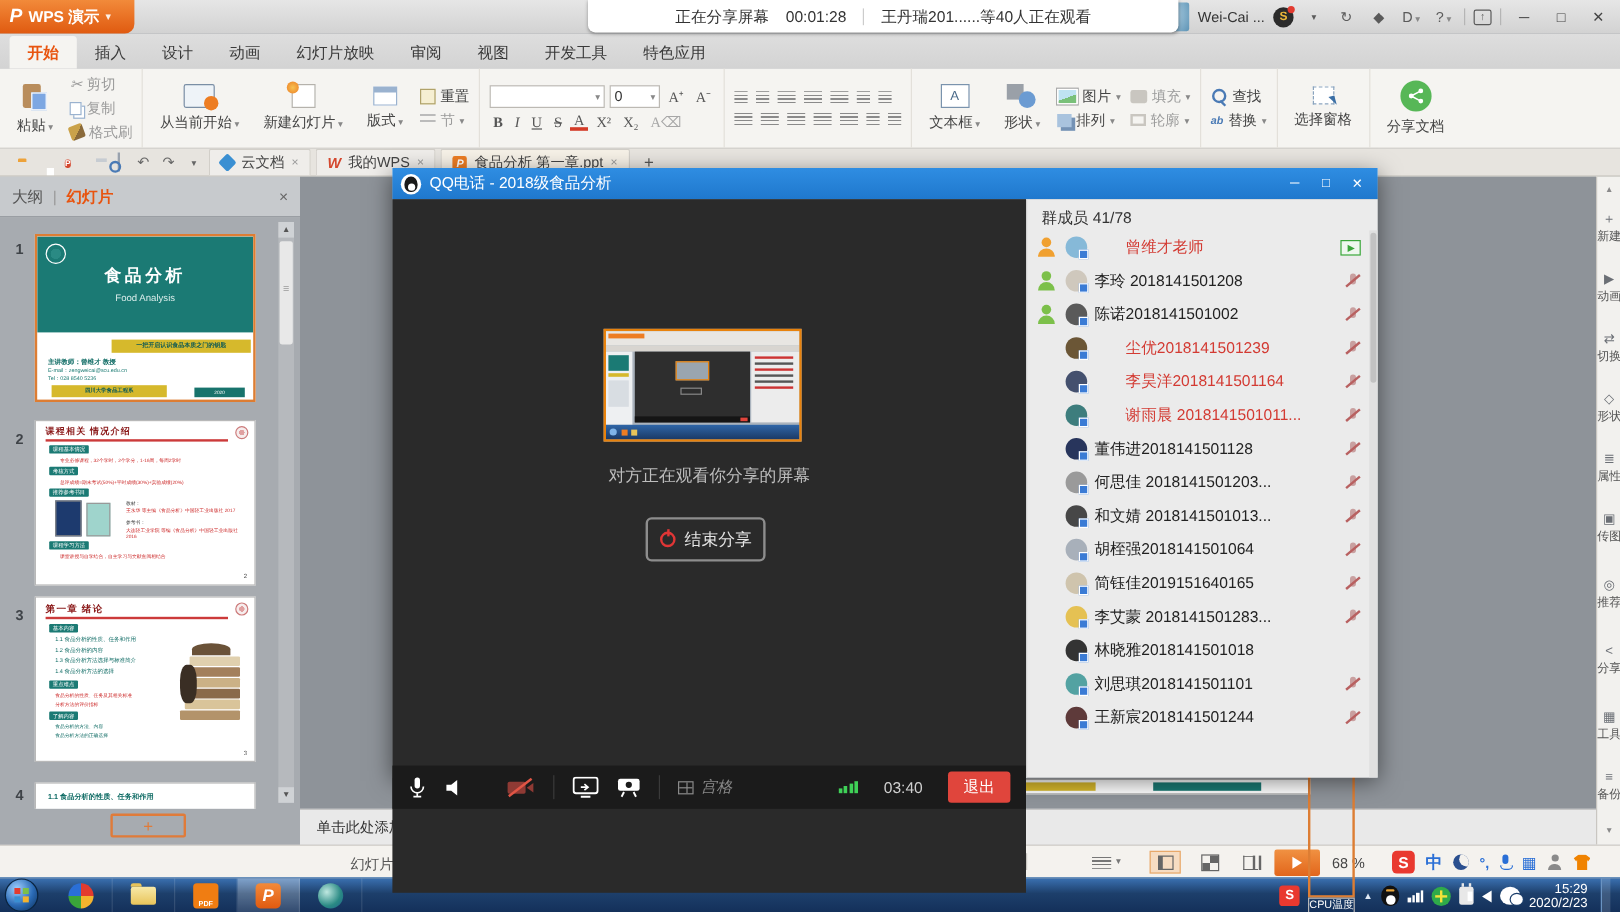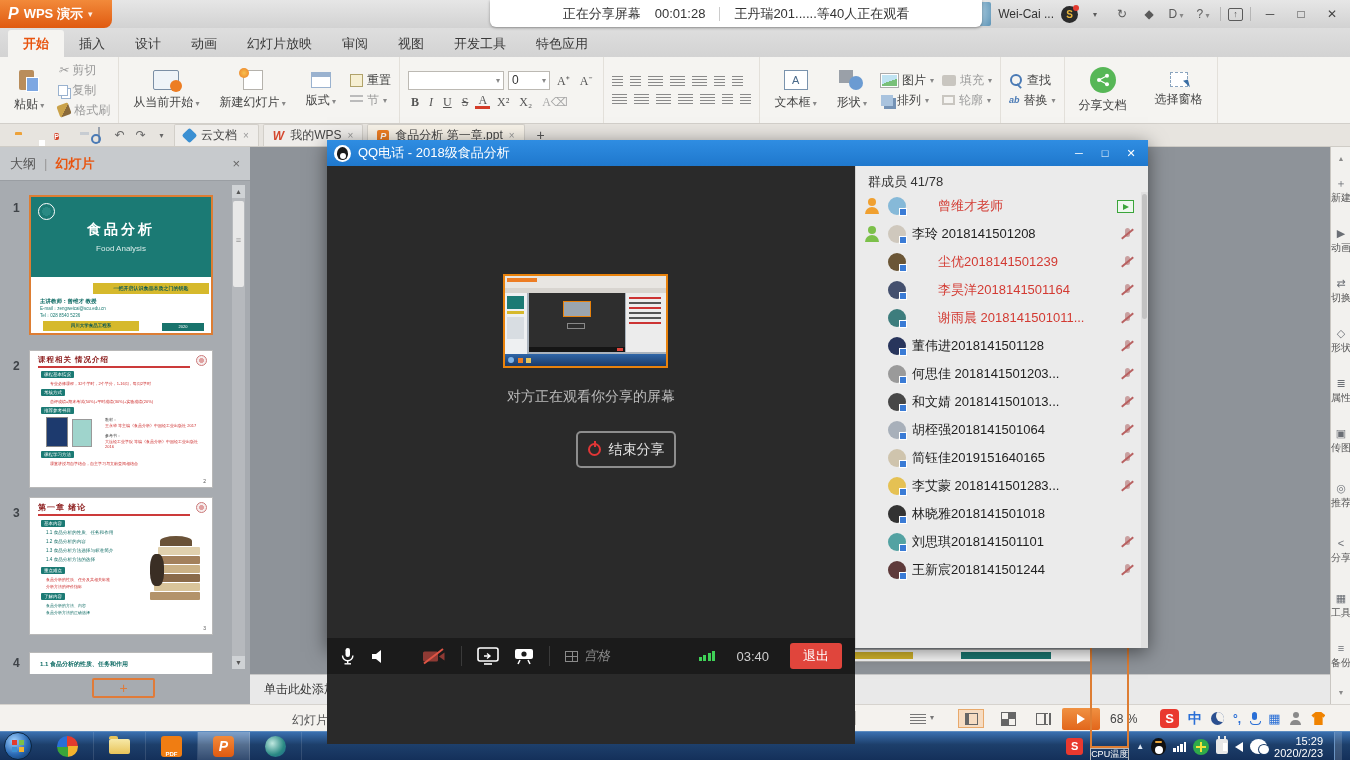--- a/index.html
+++ b/index.html
@@ -155,21 +155,21 @@
   .qq-title { position:absolute; left:0; top:0; right:0; height:26px; background:linear-gradient(#2f8de2,#1f78cd); color:#fff; display:flex; align-items:center; gap:7px; padding-left:7px; font-size:13px; }
   .qq-logo { width:17px; height:17px; border-radius:50%; background:#fff; position:relative; }
   .qq-logo::before { content:""; position:absolute; left:3px; top:2px; width:11px; height:13px; background:#1a1a1a; border-radius:50% 50% 45% 45%; }
   .qq-logo::after { content:""; position:absolute; left:5.5px; top:8px; width:6px; height:6px; background:#fff; border-radius:50%; }
   .qq-ctls { margin-left:auto; display:flex; gap:4px; padding-right:6px; }
   .qq-ctl { width:22px; text-align:center; color:#fff; font-size:11px; }
   .qq-video { position:absolute; left:0; top:26px; width:528px; height:578px; background:#2a2a2a; }
   .preview { position:absolute; left:176px; top:108px; width:165px; height:94px; border:2px solid #e8820c; background:#aab3bd; }
   .pv { position:absolute; }
   .watching { position:absolute; left:0; right:0; top:222px; text-align:center; color:#bdbdbd; font-size:14px; }
-  .endbtn { position:absolute; left:211px; top:265px; width:100px; height:37px; border:2px solid #8d8d8d; border-radius:5px; display:flex; align-items:center; justify-content:center; gap:8px; color:#e4e4e4; font-size:14px;margin-left:38px; }
+  .endbtn { position:absolute; left:211px; top:265px; width:100px; height:37px; border:2px solid #8d8d8d; border-radius:5px; display:flex; align-items:center; justify-content:center; gap:8px; color:#e4e4e4; font-size:14px; }
   .pwr { width:13px; height:13px; border:2px solid #e03636; border-radius:50%; position:relative; }
   .pwr::after { content:""; position:absolute; left:4px; top:-4px; width:2px; height:6px; background:#e03636; }
   .qq-toolbar { position:absolute; left:0; top:472px; width:528px; height:36px; background:#1b1b1b; display:flex; align-items:center; padding:0 13px; gap:15px; }
   .qsep { width:1px; height:20px; background:#3a3a3a; }
   .sigbars { display:flex; align-items:flex-end; gap:1.5px; margin-left:auto; }
   .sigbars i { width:3px; background:#3fd157; }
   .qtime { color:#cfcfcf; font-size:13px; margin:0 6px; }
   .exitbtn { background:#e0453c; color:#fff; font-size:13px; padding:4px 13px; border-radius:3px; }
   .gridico { width:13px; height:11px; border:1px solid #8a8a8a; position:relative; }
   .gridico::before { content:""; position:absolute; left:50%; top:0; bottom:0; width:1px; background:#8a8a8a; }
@@ -439,37 +439,37 @@
       <span class="smallbtn en">
           <i class="ic-find"></i>
           <span>查找</span>
         </span>
       <span class="smallbtn en drop">
           <i class="ic-replace">ab</i>
           <span>替换</span>
         </span>
     </div>
   </div>
+  <div class="rgroup">
+    <div class="bigbtn">
+      <span class="ic-selpane"></span>
+      <span>选择窗格</span>
+    </div>
+  </div>
   <div class="rgroup" style="border-right:none;">
     <div class="bigbtn">
       <span class="ic-share-doc">
         <svg width="14" height="14" viewBox="0 0 14 14">
             <circle cx="3" cy="7" r="2" fill="#fff"></circle>
             <circle cx="11" cy="2.8" r="2" fill="#fff"></circle>
             <circle cx="11" cy="11.2" r="2" fill="#fff"></circle>
             <path d="M3 7 L11 2.8 M3 7 L11 11.2" stroke="#fff" stroke-width="1.2"></path>
           </svg>
       </span>
       <span>分享文档</span>
-    </div>
-  </div>
-  <div class="rgroup">
-    <div class="bigbtn">
-      <span class="ic-selpane"></span>
-      <span>选择窗格</span>
     </div>
   </div>
 </div>
 
 <div class="doctabs">
   <span class="qa-ico"><span class="qa-folder"></span></span>
   <span class="qa-ico"><span class="qa-save"></span></span>
   <span class="qa-ico"><span class="qa-pdf">P</span></span>
   <span class="qa-ico"><span class="qa-print"></span></span>
   <span class="qa-ico"><span class="qa-prev"></span></span>
@@ -736,20 +736,26 @@
       <span class="m-avatar" style="background: rgb(134, 185, 216);"></span>
       <span class="m-name red">曾维才老师</span>
       <span class="m-right share-badge"></span>
     </div>
     <div class="m-row">
       <span class="m-person green"></span>
       <span class="m-avatar" style="background: rgb(207, 200, 189);"></span>
       <span class="m-name">李玲 2018141501208</span>
       <span class="m-right mic-muted"></span>
     </div>
+    <div class="m-row">
+      <span class="m-person green"></span>
+      <span class="m-avatar" style="background: rgb(90, 90, 90);"></span>
+      <span class="m-name">陈诺2018141501002</span>
+      <span class="m-right mic-muted"></span>
+    </div>
     <div class="m-row noperson">
       <span class="m-avatar" style="background: rgb(107, 86, 54);"></span>
       <span class="m-name red">尘优2018141501239</span>
       <span class="m-right mic-muted"></span>
     </div>
     <div class="m-row noperson">
       <span class="m-avatar" style="background: rgb(68, 80, 110);"></span>
       <span class="m-name red">李昊洋2018141501164</span>
       <span class="m-right mic-muted"></span>
     </div>

